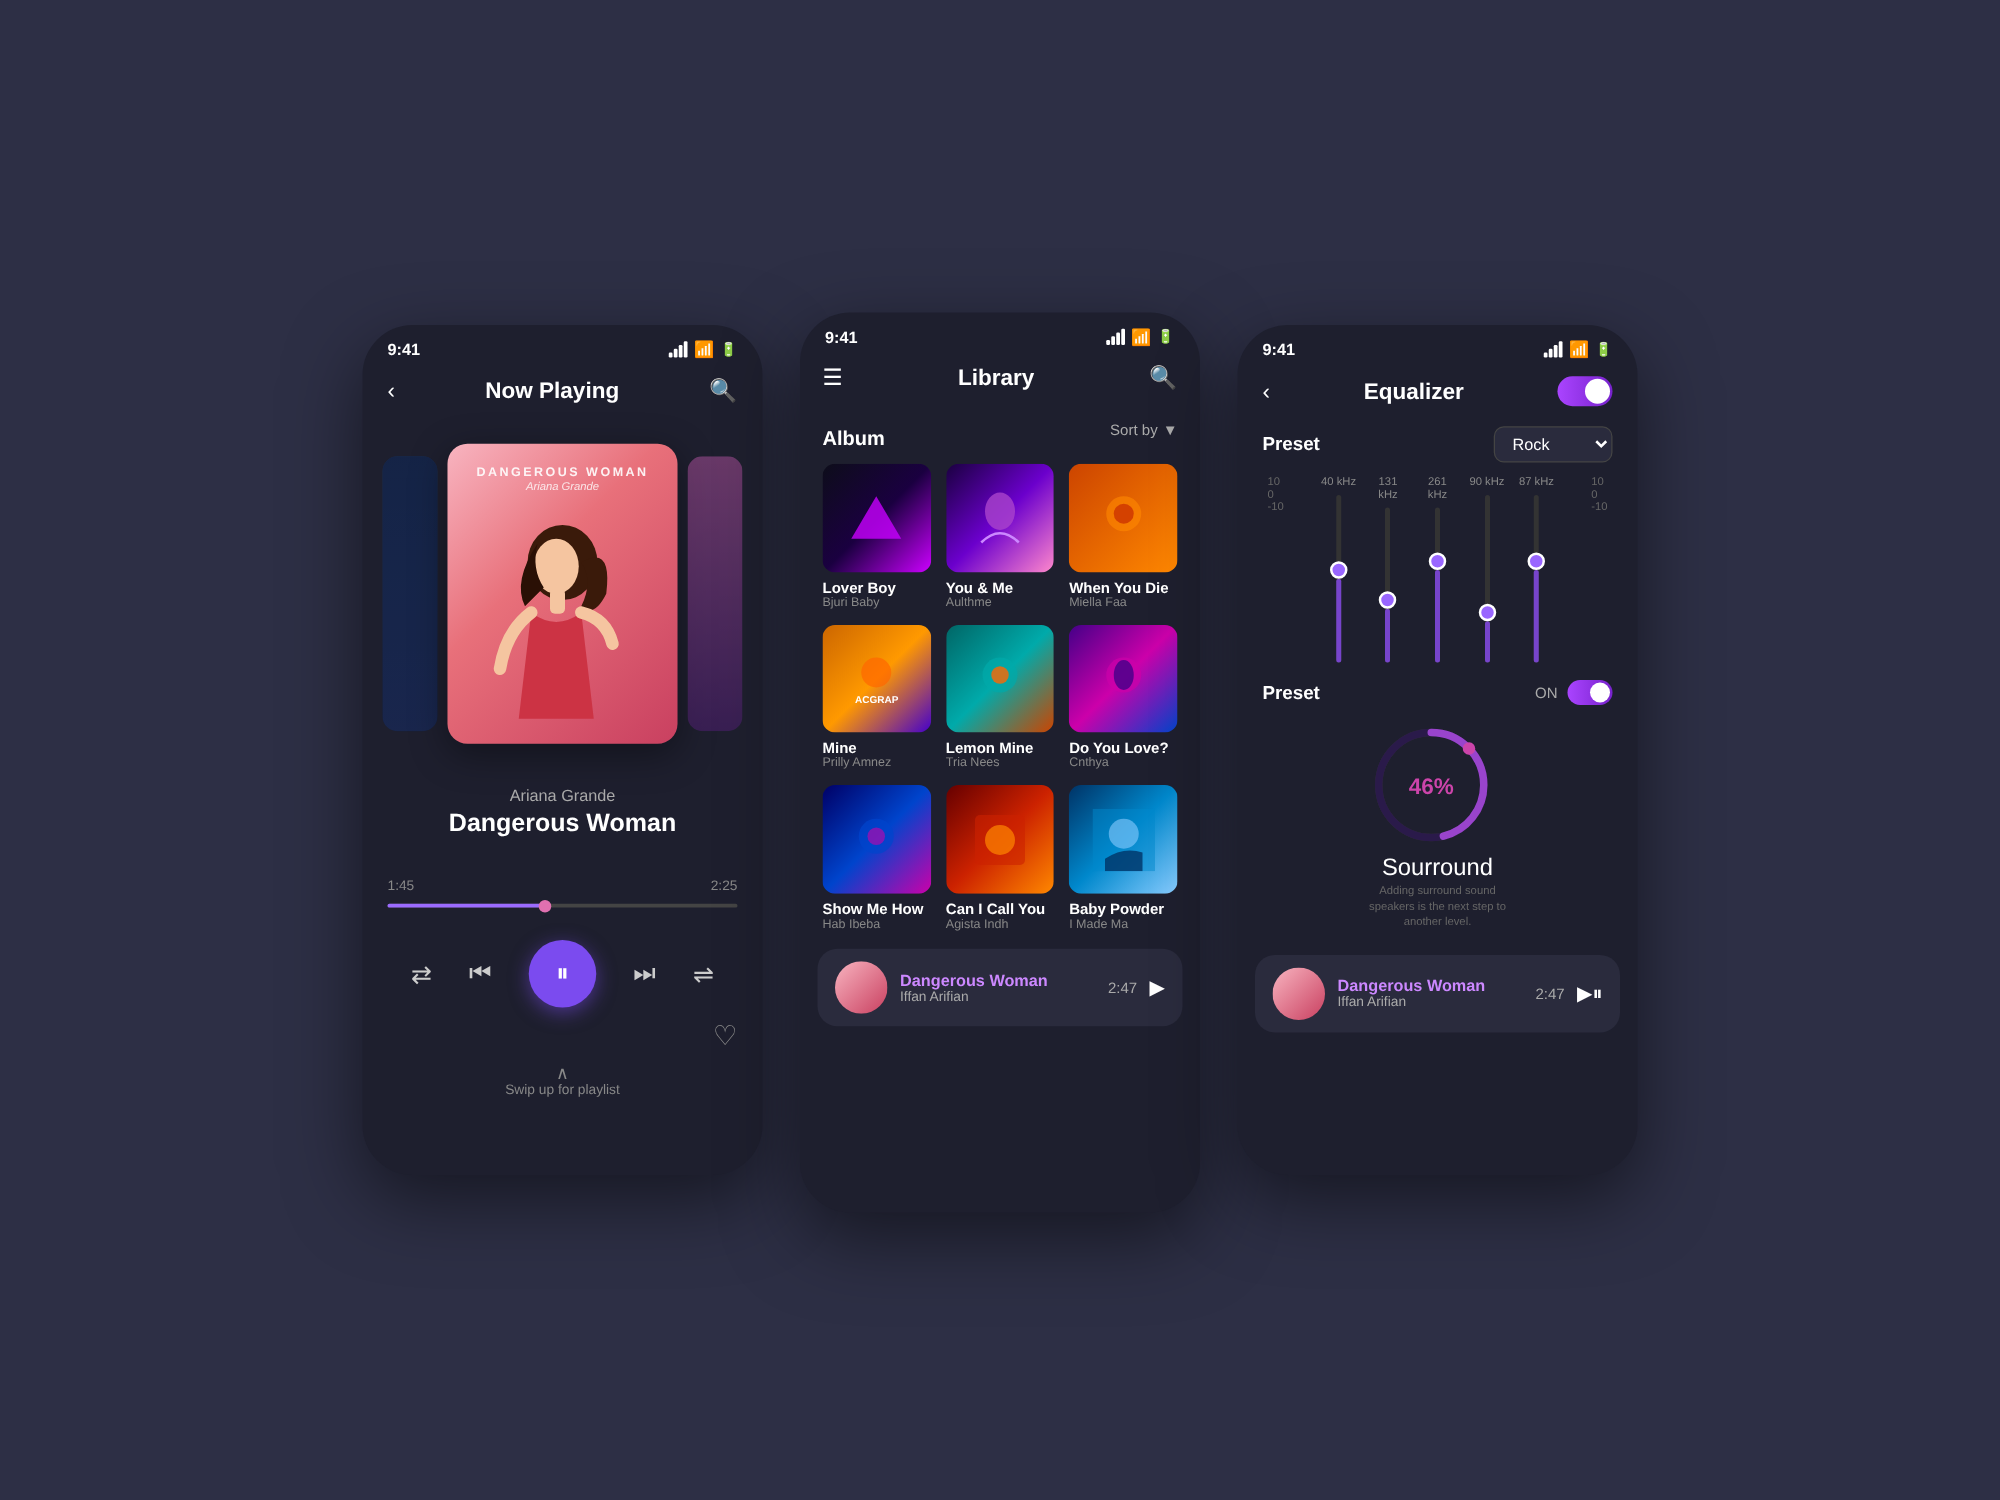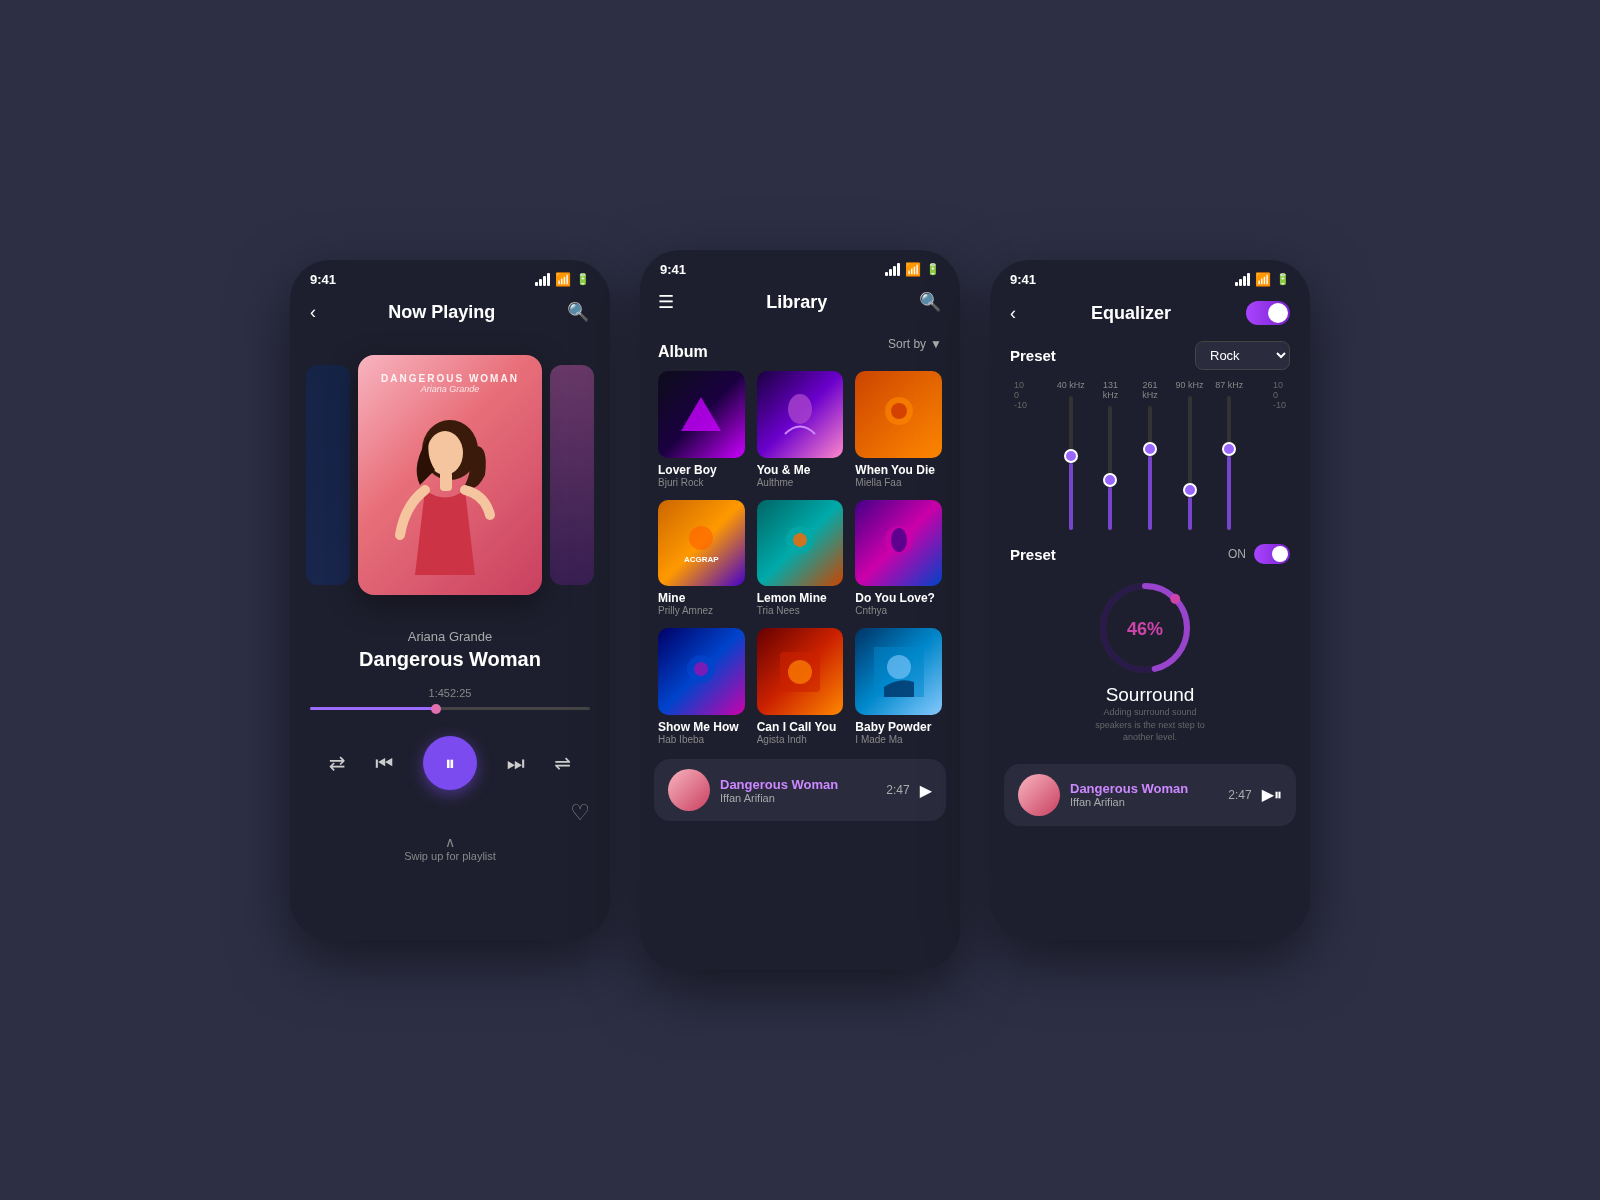--- a/index.html
+++ b/index.html
@@ -156,23 +156,24 @@
       height: 10px;
       background: #e070b0;
       border-radius: 50%;
       position: absolute;
       top: 50%;
       left: 45%;
       transform: translate(-50%, -50%);
     }
     .time-labels {
       display: flex;
-      justify-content: center;
+      justify-content: space-between;
       color: #888;
       font-size: 11px;
+      margin-top: 16px;
     }
 
     .controls {
       display: flex;
       align-items: center;
       justify-content: space-around;
       padding: 10px 24px;
     }
     .ctrl-btn {
       color: #ccc;
@@ -589,21 +590,21 @@
   </div>
 
   <div class="album-grid">
     <div class="album-item">
       <div class="album-thumb">
         <div class="album-thumb-inner thumb-nova">
           <div class="nova-triangle"></div>
         </div>
       </div>
       <div class="name">Lover Boy</div>
-      <div class="sub">Bjuri Rock</div>
+      <div class="sub">Bjuri Baby</div>
     </div>
     <div class="album-item">
       <div class="album-thumb">
         <div class="album-thumb-inner thumb-youme">
           <svg width="40" height="50" viewBox="0 0 40 50">
             <ellipse cx="20" cy="20" rx="12" ry="15" fill="#aa44cc" opacity="0.8"></ellipse>
             <path d="M5,45 Q20,30 35,45" stroke="#cc88ff" stroke-width="2" fill="none"></path>
           </svg>
         </div>
       </div>

